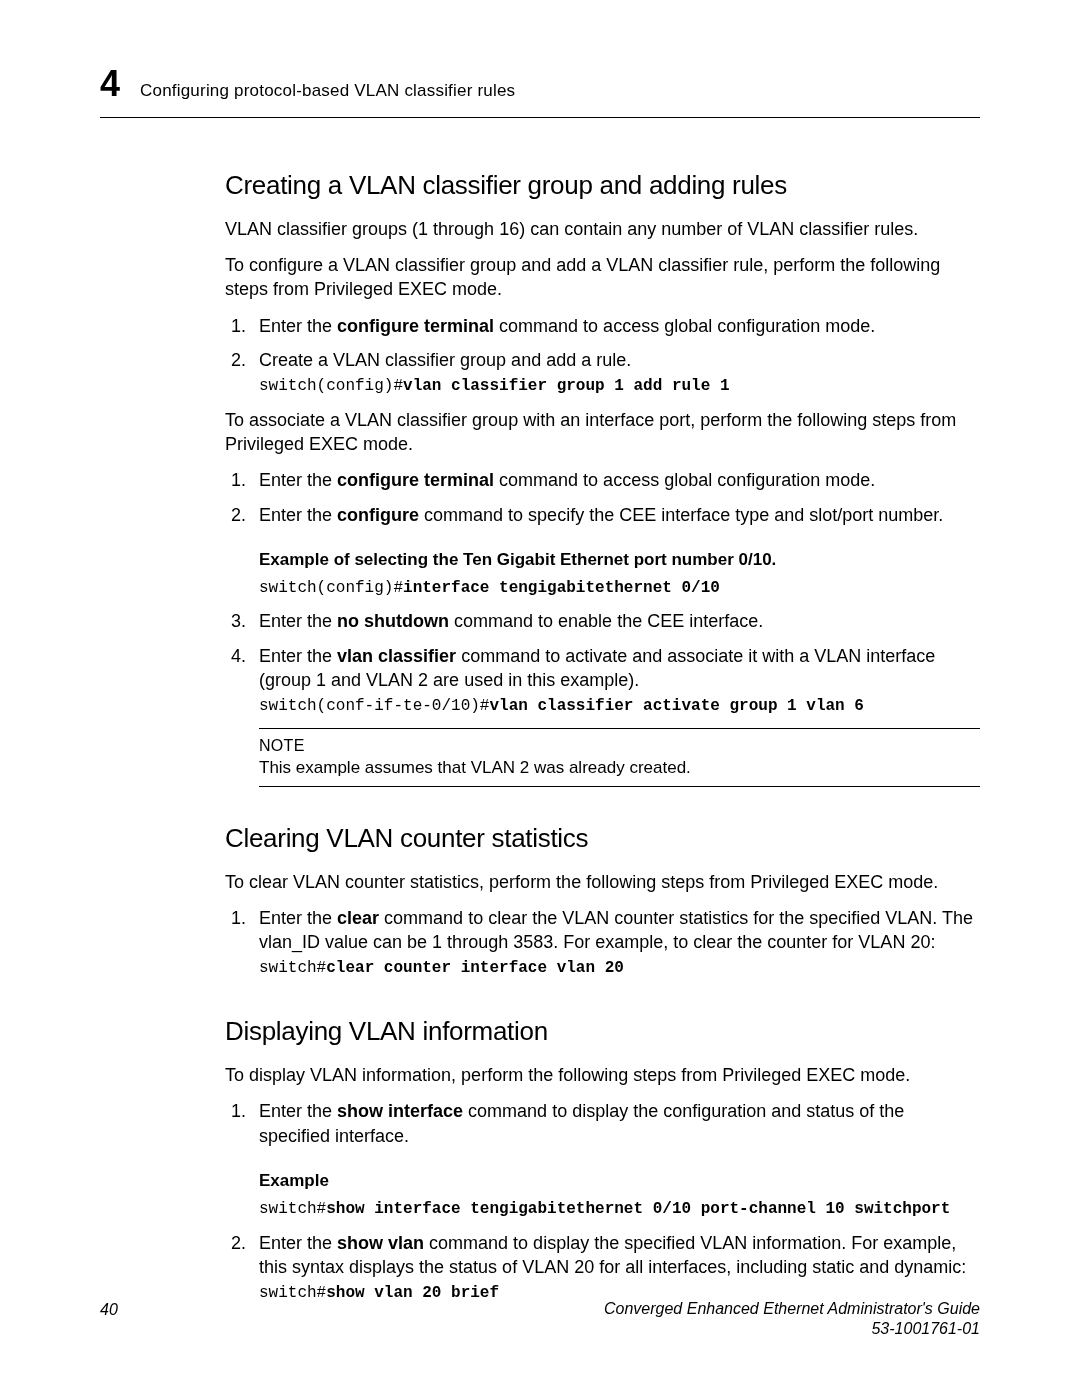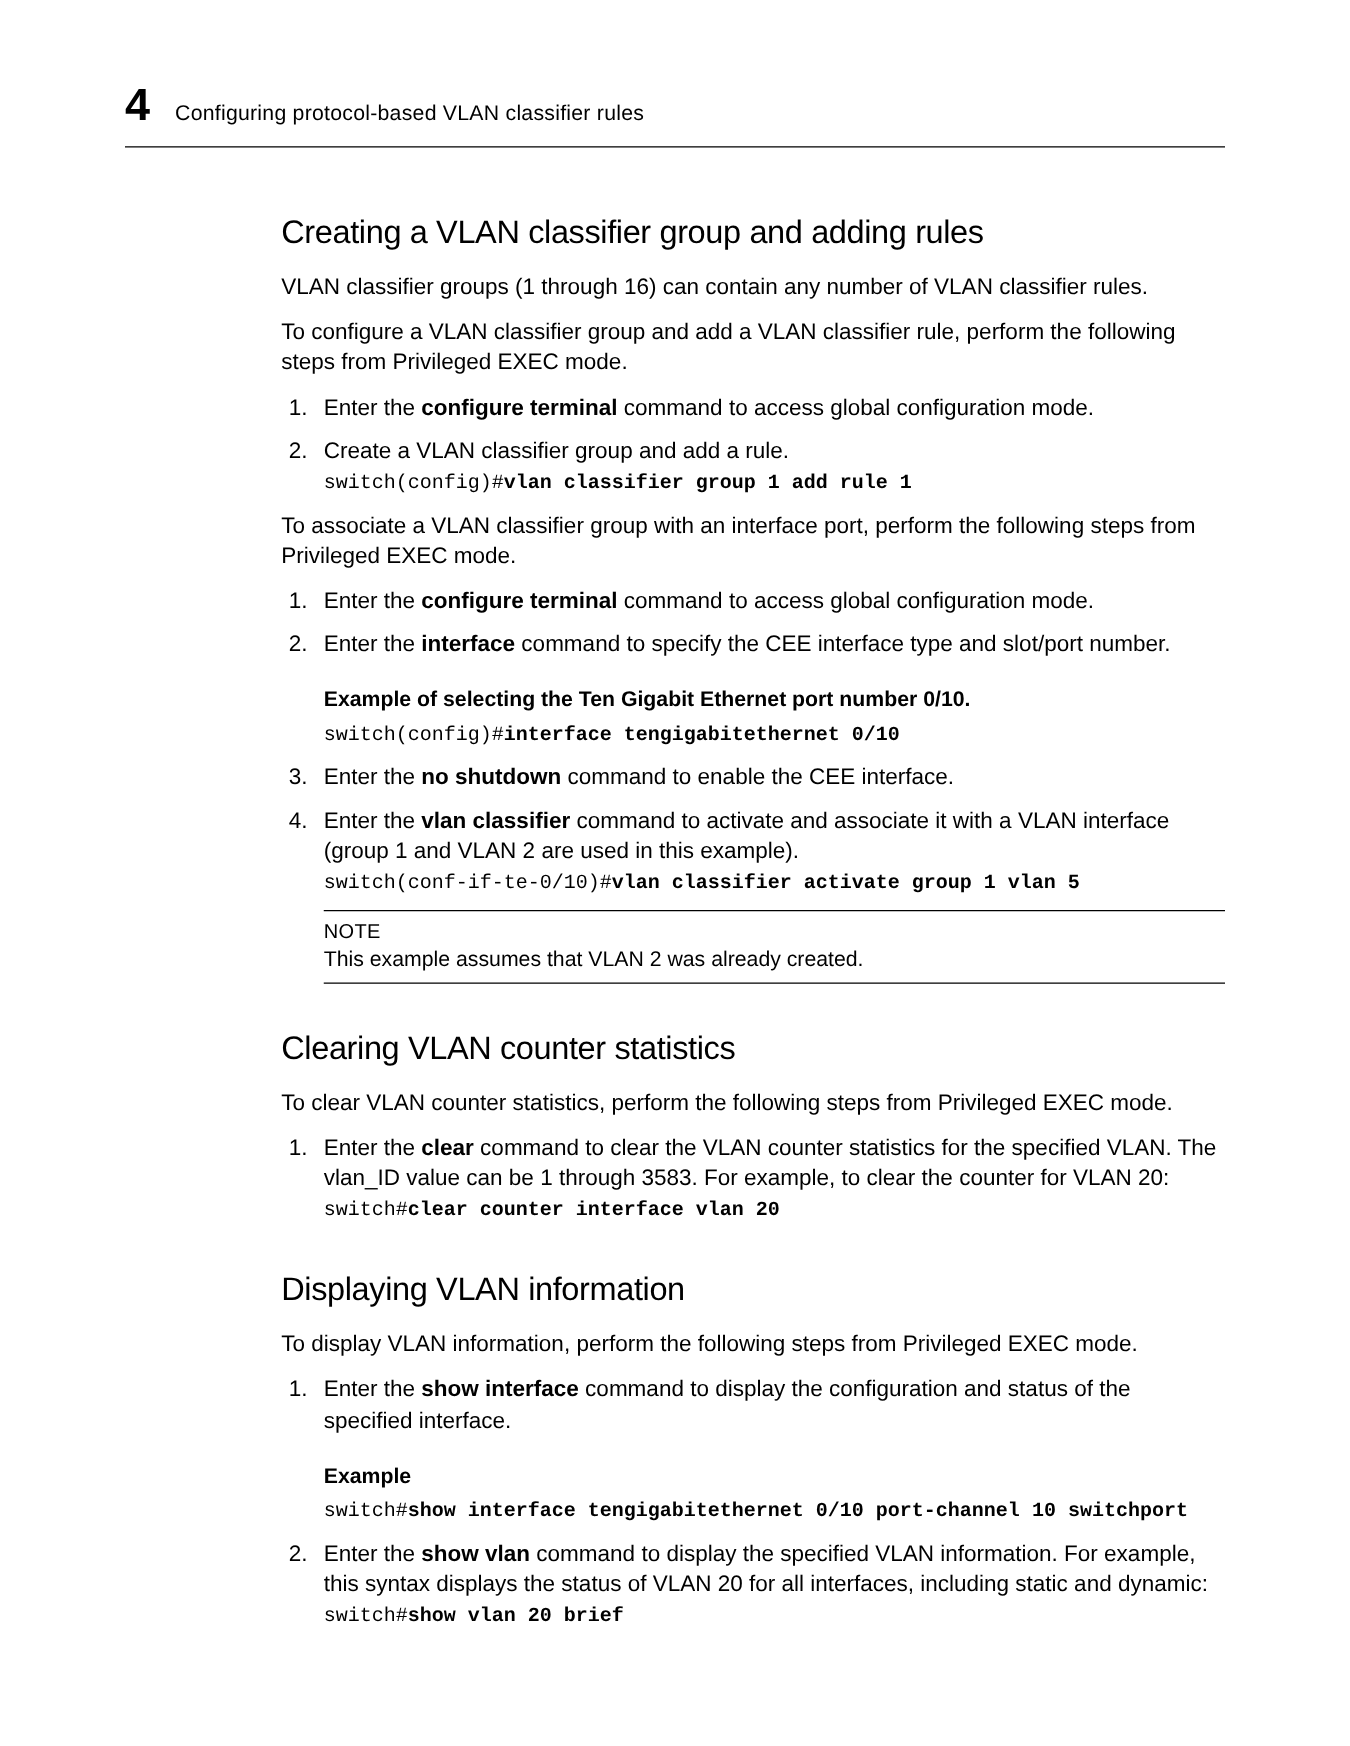--- a/index.html
+++ b/index.html
@@ -128,30 +128,30 @@
         <div class="code"><span>switch(config)#</span><span class="bold">vlan classifier group 1 add rule 1</span></div>
       </li>
     </ol>
 
     <p>To associate a VLAN classifier group with an interface port, perform the following steps from Privileged EXEC mode.</p>
     <ol>
       <li>
         <span>Enter the </span><span class="bold">configure terminal</span><span> command to access global configuration mode.</span>
       </li>
       <li>
-        <span>Enter the </span><span class="bold">interface</span><span> command to specify the CEE interface type and slot/port number.</span>
+        <span>Enter the </span><span class="bold">configure</span><span> command to specify the CEE interface type and slot/port number.</span>
         <div class="subhead">Example  of selecting the Ten Gigabit Ethernet port number 0/10.</div>
         <div class="code"><span>switch(config)#</span><span class="bold">interface tengigabitethernet 0/10</span></div>
       </li>
       <li>
         <span>Enter the </span><span class="bold">no shutdown</span><span> command to enable the CEE interface.</span>
       </li>
       <li>
         <span>Enter the </span><span class="bold">vlan classifier</span><span> command to activate and associate it with a VLAN interface (group 1 and VLAN 2 are used in this example).</span>
-        <div class="code"><span>switch(conf-if-te-0/10)#</span><span class="bold">vlan classifier activate group 1 vlan 5</span></div>
+        <div class="code"><span>switch(conf-if-te-0/10)#</span><span class="bold">vlan classifier activate group 1 vlan 6</span></div>
         <div class="note-block">
           <div class="note-label">NOTE</div>
           <div class="note-text">This example assumes that VLAN 2 was already created.</div>
         </div>
       </li>
     </ol>
 
     <h2 class="section-heading">Clearing VLAN counter statistics</h2>
     <p>To clear VLAN counter statistics, perform the following steps from Privileged EXEC mode.</p>
     <ol>
@@ -170,14 +170,21 @@
         <div class="code"><span>switch#</span><span class="bold">show interface tengigabitethernet 0/10 port-channel 10 switchport</span></div>
       </li>
       <li>
         <span>Enter the </span><span class="bold">show vlan</span><span> command to display the specified VLAN information. For example, this syntax displays the status of VLAN 20 for all interfaces, including static and dynamic:</span>
         <div class="code"><span>switch#</span><span class="bold">show vlan 20 brief</span></div>
       </li>
     </ol>
 
   </div>
 
+  <div class="footer">
+    <div class="page-no">40</div>
+    <div class="right">
+      <div>Converged Enhanced Ethernet Administrator's Guide</div>
+      <div>53-1001761-01</div>
+    </div>
+  </div>
 
 </div>
 
 </body></html>

